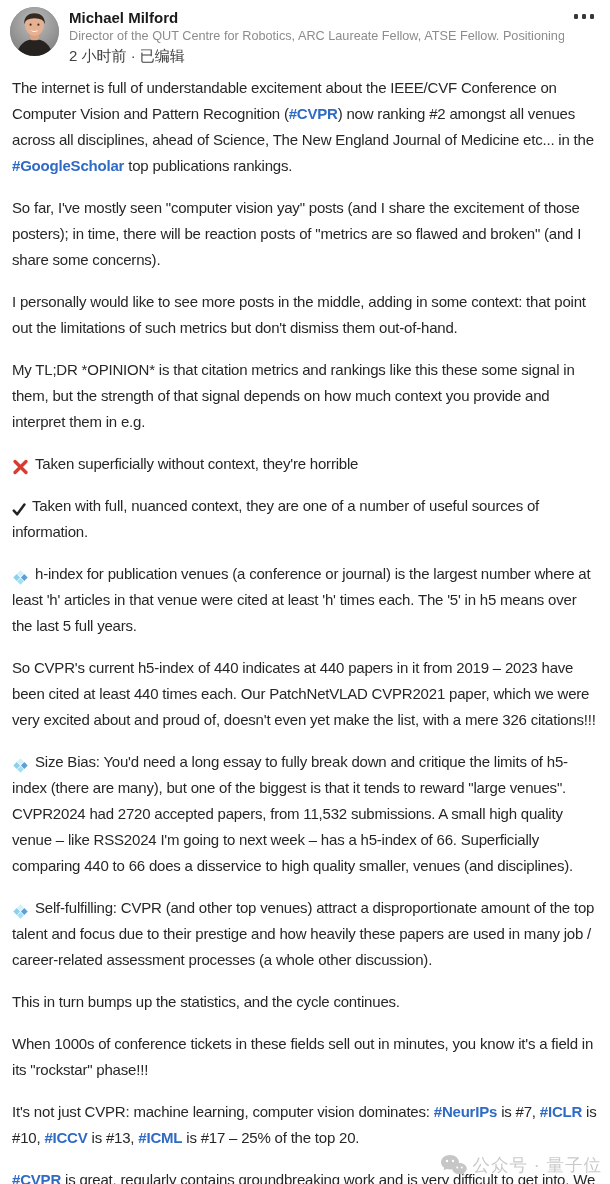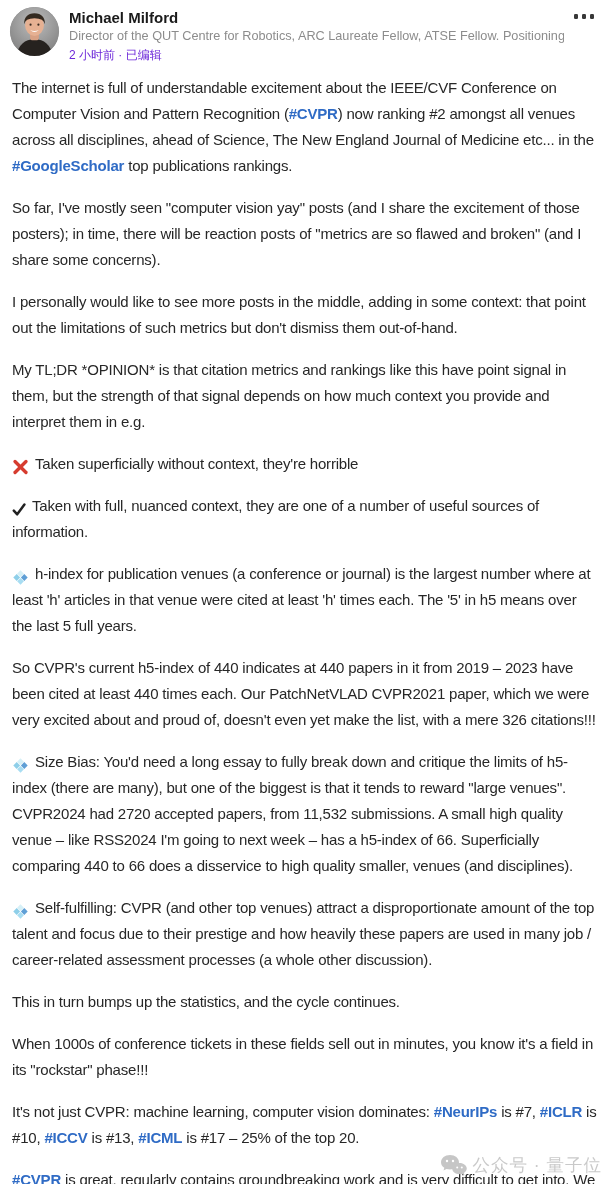--- a/index.html
+++ b/index.html
@@ -6,21 +6,21 @@
   body{
     width:610px;height:1184px;position:relative;overflow:hidden;background:#ffffff;
     font-family:"Liberation Sans","DejaVu Sans",sans-serif;
     -webkit-font-smoothing:antialiased;
   }
   .post-header{display:flex;align-items:flex-start;padding:7px 46px 4px 10px;position:relative;}
   .avatar{width:49px;height:49px;border-radius:50%;overflow:hidden;flex:none;cursor:pointer;background:#8d8d8d;}
   .header-info{margin-left:10px;flex:1;min-width:0;padding-top:1px;}
   .author{font-size:15px;font-weight:700;color:#1a1a1a;line-height:19px;cursor:pointer;}
   .headline{font-size:12.7px;color:#8c8c8c;line-height:17px;margin-top:1px;white-space:nowrap;overflow:hidden;}
-  .meta{font-size:12px;color:#6d28d9;line-height:17px;margin-top:2px;}
+  .meta{font-size:15px;color:#404040;line-height:17px;margin-top:2px;}
   .menu-btn{position:absolute;top:11px;right:13px;display:flex;gap:3.5px;cursor:pointer;padding:3px;}
   .menu-btn i{width:4.5px;height:4.5px;border-radius:1.2px;background:#383838;display:block;}
   .post-body{padding:7px 11px 0 12px;font-size:15px;color:#272727;letter-spacing:-0.2px;}
   .para{margin:0 0 16px 0;line-height:26px;}
   .hashtag{color:#2f6bc5;font-weight:600;text-decoration:none;cursor:pointer;}
   .bullet-icon{display:inline-block;vertical-align:-2px;margin-right:6px;line-height:0;}
   .bullet-icon svg{display:inline-block;vertical-align:middle;}
   .watermark{position:absolute;right:8px;bottom:7px;display:flex;align-items:flex-end;gap:5px;
     color:#c7c7c7;font-size:17.5px;letter-spacing:1px;opacity:.95;pointer-events:none;}
 </style>
@@ -60,21 +60,21 @@
       <i></i>
       <i></i>
       <i></i>
     </div>
 </div>
 
 <div class="post-body">
     <p class="para">The internet is full of understandable excitement about the IEEE/CVF Conference on Computer Vision and Pattern Recognition (<a class="hashtag">#CVPR</a>) now ranking #2 amongst all venues across all disciplines, ahead of Science, The New England Journal of Medicine etc... in the <a class="hashtag">#GoogleScholar</a> top publications rankings.</p>
     <p class="para">So far, I've mostly seen "computer vision yay" posts (and I share the excitement of those posters); in time, there will be reaction posts of "metrics are so flawed and broken" (and I share some concerns).</p>
     <p class="para">I personally would like to see more posts in the middle, adding in some context: that point out the limitations of such metrics but don't dismiss them out-of-hand.</p>
-    <p class="para">My TL;DR *OPINION* is that citation metrics and rankings like this have point signal in them, but the strength of that signal depends on how much context you provide and interpret them in e.g.</p>
+    <p class="para">My TL;DR *OPINION* is that citation metrics and rankings like this these some signal in them, but the strength of that signal depends on how much context you provide and interpret them in e.g.</p>
     <p class="para"><span class="bullet-icon"><svg width="17" height="16" viewBox="0 0 17 16">
           <g stroke="#d63c2f" stroke-width="3.3" stroke-linecap="round">
             <line x1="3" y1="2.5" x2="14" y2="13.5"></line>
             <line x1="14" y1="2.5" x2="3" y2="13.5"></line>
           </g>
         </svg></span>Taken superficially without context, they're horrible</p>
     <p class="para"><span class="bullet-icon"><svg width="14" height="13" viewBox="0 0 14 13">
           <path d="M1.8 7.6 L5.2 11.3 L12.4 1.6" stroke="#222222" stroke-width="2.5" fill="none" stroke-linecap="round" stroke-linejoin="round"></path>
         </svg></span>Taken with full, nuanced context, they are one of a number of useful sources of information.</p>
     <p class="para"><span class="bullet-icon"><svg width="17" height="17" viewBox="0 0 17 17">

